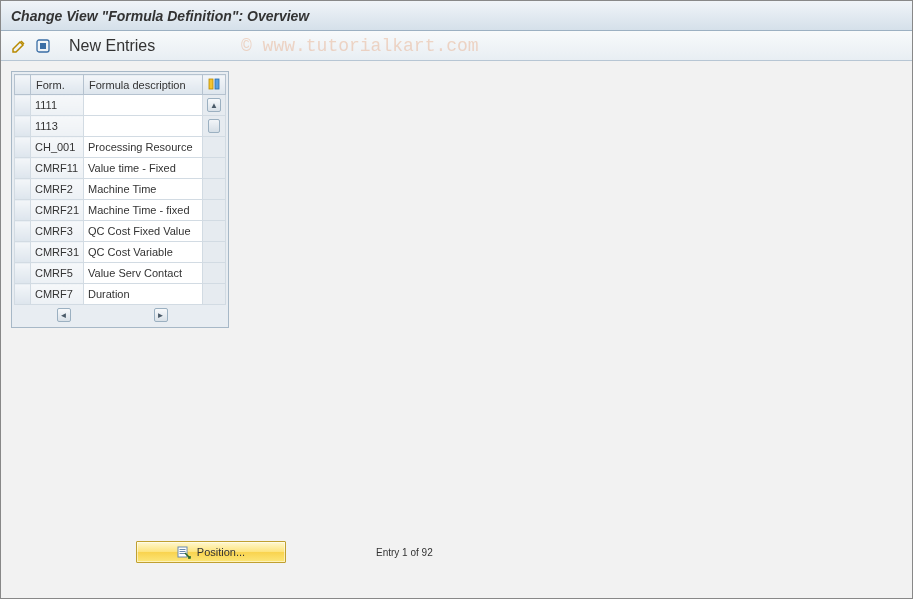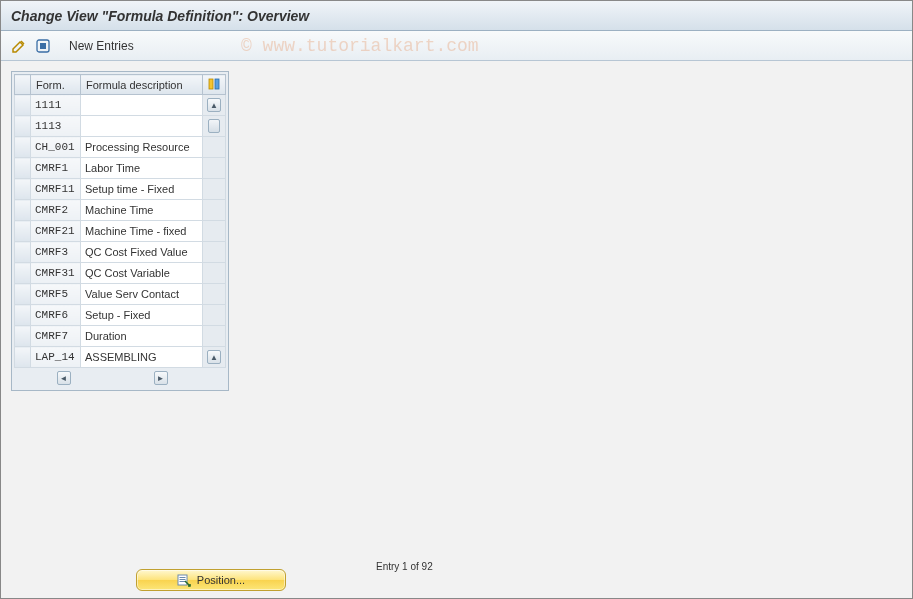--- a/index.html
+++ b/index.html
@@ -39,21 +39,21 @@
     .toolbar-icon {
       width: 20px;
       height: 20px;
       display: flex;
       align-items: center;
       justify-content: center;
       border-radius: 2px;
       cursor: pointer;
     }
     .toolbar-link {
-      font-size: 12px;
+      font-size: 16px;
       color: #333;
       padding: 3px 6px;
       cursor: pointer;
       margin-left: 6px;
     }
     
     .main {
       padding: 10px;
       background: #f2f2f2;
       height: calc(100% - 60px);
@@ -97,21 +97,20 @@
     .grid td.sel-cell {
       background: linear-gradient(to bottom, #f3f6f9, #dde5ed);
       width: 16px;
       cursor: pointer;
       padding:0;
     }
     .grid td.form-cell {
       background: linear-gradient(to bottom, #f6f8fa, #edf1f5);
       width: 50px;
       cursor:pointer;
-      font-family:Liberation Mono, monospace;
     }
     .grid td.desc-cell {
       background: #fff;
     }
     .scroll-cell { padding:0; background:#e6ebf0 !important; border-left:1px solid #b5c2cf; border-right:none; border-top:none; border-bottom:none; position:relative; width:16px;}
     .scroll-btn {
       width: 14px; height: 14px;
       background: linear-gradient(to bottom,#f7f9fb,#d9e1e8);
       border: 1px solid #9bb0c1;
       border-radius: 2px;
@@ -149,29 +148,28 @@
       align-items: center;
       gap: 90px;
     }
     .position-btn {
       display: flex;
       align-items: center;
       width: 150px;
       height: 22px;
       background: linear-gradient(to bottom, #fff8d0 0%, #fde37a 50%, #f9d34e 51%, #fce679 100%);
       border: 1px solid #c0a030;
-      border-radius: 6px;
+      border-radius: 1px;
       cursor: pointer;
       padding: 0 5px;
       font-size: 11px;
       color: #333;
       gap: 6px;
       justify-content: center;
       box-shadow: inset 0 0 0 1px rgba(255,255,255,0.5);
-      margin-top: 28px;
     }
     .position-btn .pos-icon {
       width: 14px; height: 14px; display:flex; align-items:center; justify-content:center;
       flex-shrink:0;
     }
     .status-text { font-size: 10px; color: #333; }
     .border-top-inner{ border-top:1px solid #b5c2cf; }
   </style>
 </head>
 <body>
@@ -233,28 +231,22 @@
             </td>
           </tr>
           <tr>
             <td class="sel-cell"></td>
             <td class="form-cell">CH_001</td>
             <td class="desc-cell">Processing Resource</td>
             <td class="scroll-cell"></td>
           </tr>
           <tr>
             <td class="sel-cell"></td>
-            <td class="form-cell">CMRF1</td>
-            <td class="desc-cell">Labor Time</td>
-            <td class="scroll-cell"></td>
-          </tr>
-          <tr>
-            <td class="sel-cell"></td>
             <td class="form-cell">CMRF11</td>
-            <td class="desc-cell">Setup time - Fixed</td>
+            <td class="desc-cell">Value time - Fixed</td>
             <td class="scroll-cell"></td>
           </tr>
           <tr>
             <td class="sel-cell"></td>
             <td class="form-cell">CMRF2</td>
             <td class="desc-cell">Machine Time</td>
             <td class="scroll-cell"></td>
           </tr>
           <tr>
             <td class="sel-cell"></td>
@@ -275,37 +267,23 @@
             <td class="scroll-cell"></td>
           </tr>
           <tr>
             <td class="sel-cell"></td>
             <td class="form-cell">CMRF5</td>
             <td class="desc-cell">Value Serv Contact</td>
             <td class="scroll-cell"></td>
           </tr>
           <tr>
             <td class="sel-cell"></td>
-            <td class="form-cell">CMRF6</td>
-            <td class="desc-cell">Setup - Fixed</td>
-            <td class="scroll-cell"></td>
-          </tr>
-          <tr>
-            <td class="sel-cell"></td>
             <td class="form-cell">CMRF7</td>
             <td class="desc-cell">Duration</td>
             <td class="scroll-cell"></td>
-          </tr>
-          <tr>
-            <td class="sel-cell"></td>
-            <td class="form-cell">LAP_14</td>
-            <td class="desc-cell">ASSEMBLING</td>
-            <td class="scroll-cell">
-              <div class="scroll-btn">▲</div>
-            </td>
           </tr>
         </tbody>
     </table>
     <div class="hscroll">
       <div class="scroll-btn">◄</div>
       <div class="scroll-btn">►</div>
     </div>
   </div>
 
   

